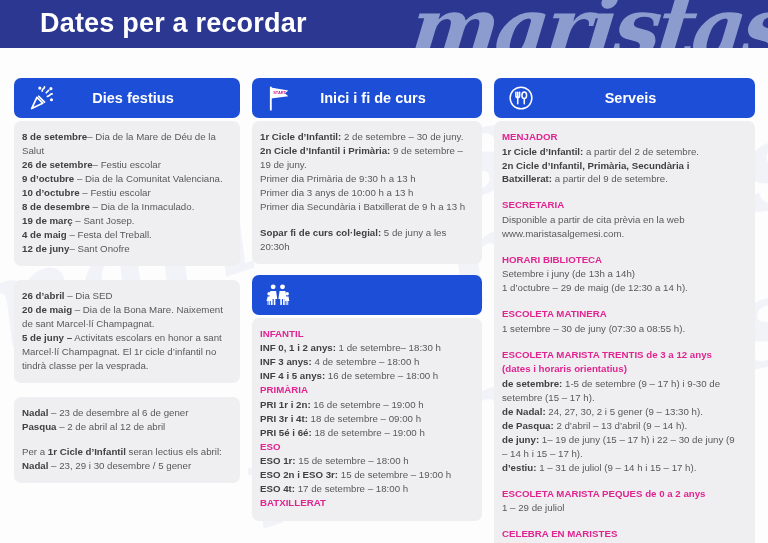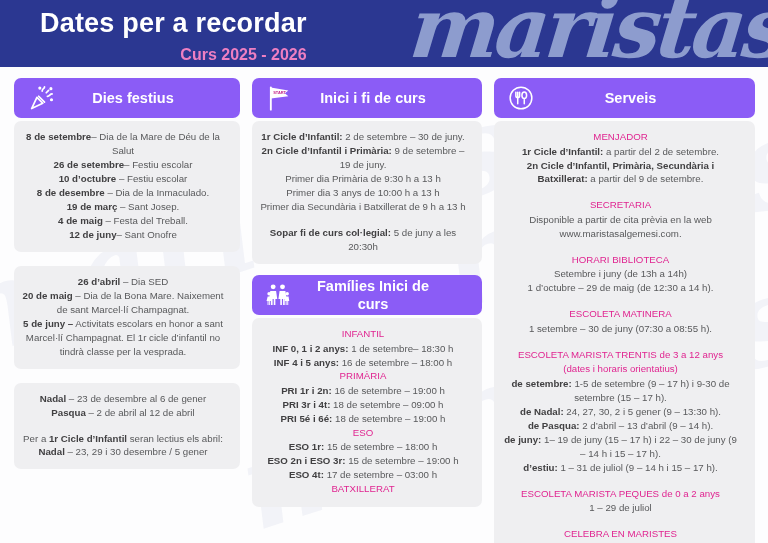--- a/index.html
+++ b/index.html
@@ -4,21 +4,21 @@
 <style>
   html,body{margin:0;padding:0;}
   body{
     width:768px;height:543px;position:relative;overflow:hidden;
     background:#fdfdfe;
     font-family:"Liberation Sans","DejaVu Sans",sans-serif;
     -webkit-font-smoothing:antialiased;
   }
   
   .banner{
-    position:relative;width:768px;height:67px;background:#2b3791;
+    position:relative;width:768px;height:48px;background:#2b3791;
     overflow:hidden;z-index:2;
   }
   .banner-text{position:absolute;left:40px;top:8px;display:inline-block;}
   .banner-title{
     color:#ffffff;font-weight:bold;font-size:27px;letter-spacing:.2px;line-height:1.15;
   }
   .banner-subtitle{
     color:#ee7fc2;font-weight:bold;font-size:16px;text-align:right;margin-top:7px;
   }
   .banner-logo{
@@ -40,39 +40,39 @@
   .content{
     position:absolute;left:14px;top:78px;display:flex;gap:12px;z-index:1;
   }
   .col{display:flex;flex-direction:column;gap:11px;}
   .col1{width:226px;}
   .col2{width:230px;}
   .col3{width:261px;}
   
   .card{display:flex;flex-direction:column;}
   .card-header{
-    background:#8b5cf6;border-radius:7px;min-height:40px;
+    background:#1d4ed8;border-radius:7px;min-height:40px;
     display:flex;align-items:center;padding:2px 10px;box-sizing:border-box;
     position:relative;
     gap:6px;
   }
   .card-icon{width:30px;height:30px;flex:0 0 30px;margin-left:2px;display:flex;align-items:center;justify-content:center;}
   .card-icon svg{width:28px;height:28px;display:block;}
   .card-title{
     flex:1;text-align:center;color:#ffffff;font-weight:bold;font-size:14.5px;
     line-height:1.25;padding-right:26px;
   }
   .card-body{
     background:#efeff1;border-radius:7px;margin-top:3px;
-    padding:9px 16px 10px 8px;text-align:center;flex:1;
+    padding:9px 16px 10px 8px;text-align:left;flex:1;
   }
   .line{font-size:9.7px;line-height:1.44;color:#58595b;}
   .line .b{font-weight:bold;color:#414042;}
   .line .r{color:#58595b;}
-  .subhead{font-size:9.7px;line-height:1.5;font-weight:normal;color:#e02490;}
+  .subhead{font-size:9.7px;line-height:1.5;font-weight:bold;color:#e02490;}
   .gap{height:12px;}
 </style>
 </head>
 <body>
 
 <div class="watermark wm1">maristas</div>
 <div class="watermark wm2">maristas</div>
 <div class="watermark wm3">maristas</div>
 
 <div class="banner">
@@ -99,20 +99,21 @@
             <circle cx="11" cy="3.5" r="0.6" fill="#fff"></circle>
             <circle cx="20.5" cy="4" r="0.6" fill="#fff"></circle>
             <circle cx="21" cy="13.5" r="0.6" fill="#fff"></circle>
           </svg>
         </span>
         <span class="card-title">Dies festius</span>
       </div>
       <div class="card-body">
           <div class="line"><span class="b">8 de setembre</span><span class="r">– Dia de la Mare de Déu de la Salut</span></div>
           <div class="line"><span class="b">26 de setembre</span><span class="r">– Festiu escolar</span></div>
+          <div class="line"><span class="b">9 d’octubre</span><span class="r"> – Dia de la Comunitat Valenciana.</span></div>
           <div class="line"><span class="b">10 d’octubre</span><span class="r"> – Festiu escolar</span></div>
           <div class="line"><span class="b">8 de desembre</span><span class="r"> – Dia de la Inmaculado.</span></div>
           <div class="line"><span class="b">19 de març</span><span class="r"> – Sant Josep.</span></div>
           <div class="line"><span class="b">4 de maig</span><span class="r"> – Festa del Treball.</span></div>
           <div class="line"><span class="b">12 de juny</span><span class="r">– Sant Onofre</span></div>
         </div>
     </div>
 
     <div class="card">
       <div class="card-body">
@@ -165,34 +166,34 @@
             <circle cx="7" cy="5" r="2.1"></circle>
             <circle cx="15" cy="5" r="2.1"></circle>
             <circle cx="3.5" cy="11" r="1.5"></circle>
             <circle cx="19" cy="11" r="1.5"></circle>
             <path d="M4.5 8.5 h5 l1 7 h-1.6 v5 h-1.4 v-5 h-1 v5 H5.1 v-5 H3.5 Z"></path>
             <path d="M12.5 8.5 h5 l1 7 h-1.6 v5 h-1.4 v-5 h-1 v5 h-1.4 v-5 h-1.6 Z"></path>
             <path d="M2.3 13.2 h2.4 l0.6 4 h-0.9 v3.3 h-0.8 v-3.3 h-0.6 v3.3 h-0.8 v-3.3 h-0.9 Z"></path>
             <path d="M17.8 13.2 h2.4 l0.6 4 h-0.9 v3.3 h-0.8 v-3.3 h-0.6 v3.3 h-0.8 v-3.3 h-0.9 Z"></path>
           </svg>
         </span>
-        <span class="card-title">Famílies Inici de curs</span>
       </div>
       <div class="card-body">
           <div class="subhead">INFANTIL</div>
           <div class="line"><span class="b">INF 0, 1 i 2 anys:</span><span class="r"> 1 de setembre– 18:30 h</span></div>
+          <div class="line"><span class="b">INF 3 anys:</span><span class="r"> 4 de setembre – 18:00 h</span></div>
           <div class="line"><span class="b">INF 4 i 5 anys:</span><span class="r"> 16 de setembre – 18:00 h</span></div>
           <div class="subhead">PRIMÀRIA</div>
           <div class="line"><span class="b">PRI 1r i 2n:</span><span class="r"> 16 de setembre – 19:00 h</span></div>
           <div class="line"><span class="b">PRI 3r i 4t:</span><span class="r"> 18 de setembre – 09:00 h</span></div>
           <div class="line"><span class="b">PRI 5é i 6é:</span><span class="r"> 18 de setembre – 19:00 h</span></div>
           <div class="subhead">ESO</div>
           <div class="line"><span class="b">ESO 1r:</span><span class="r"> 15 de setembre – 18:00 h</span></div>
           <div class="line"><span class="b">ESO 2n i ESO 3r:</span><span class="r"> 15 de setembre – 19:00 h</span></div>
-          <div class="line"><span class="b">ESO 4t:</span><span class="r"> 17 de setembre – 03:00 h</span></div>
+          <div class="line"><span class="b">ESO 4t:</span><span class="r"> 17 de setembre – 18:00 h</span></div>
           <div class="subhead">BATXILLERAT</div>
         </div>
     </div>
 
   </div>
 
   <div class="col col3">
 
     <div class="card">
       <div class="card-header">

